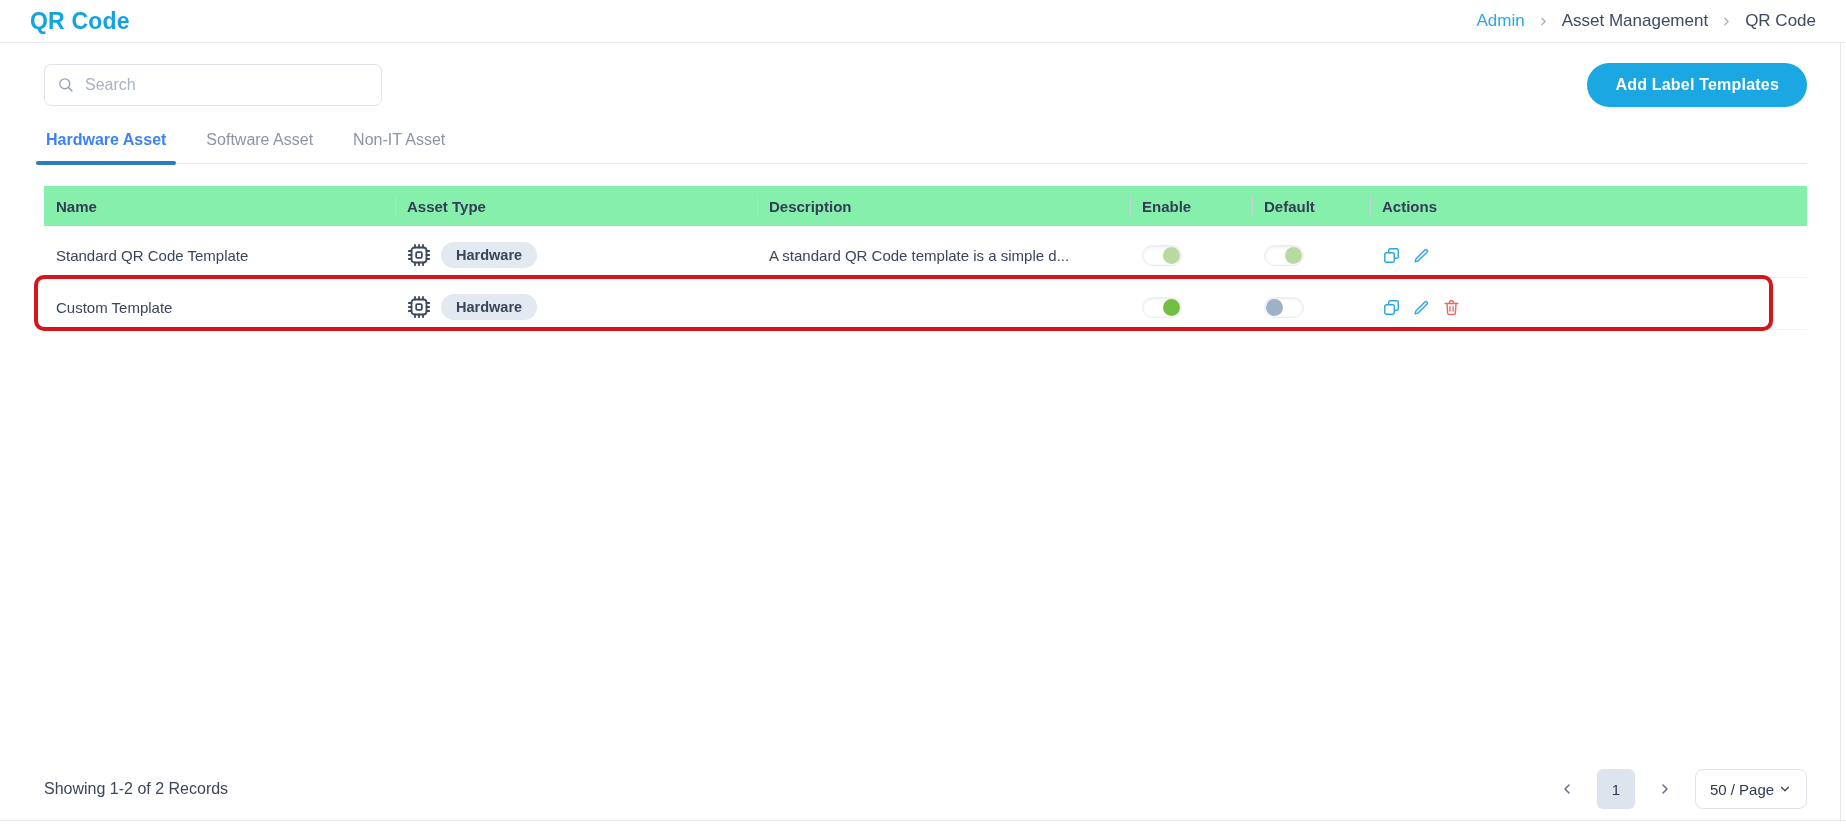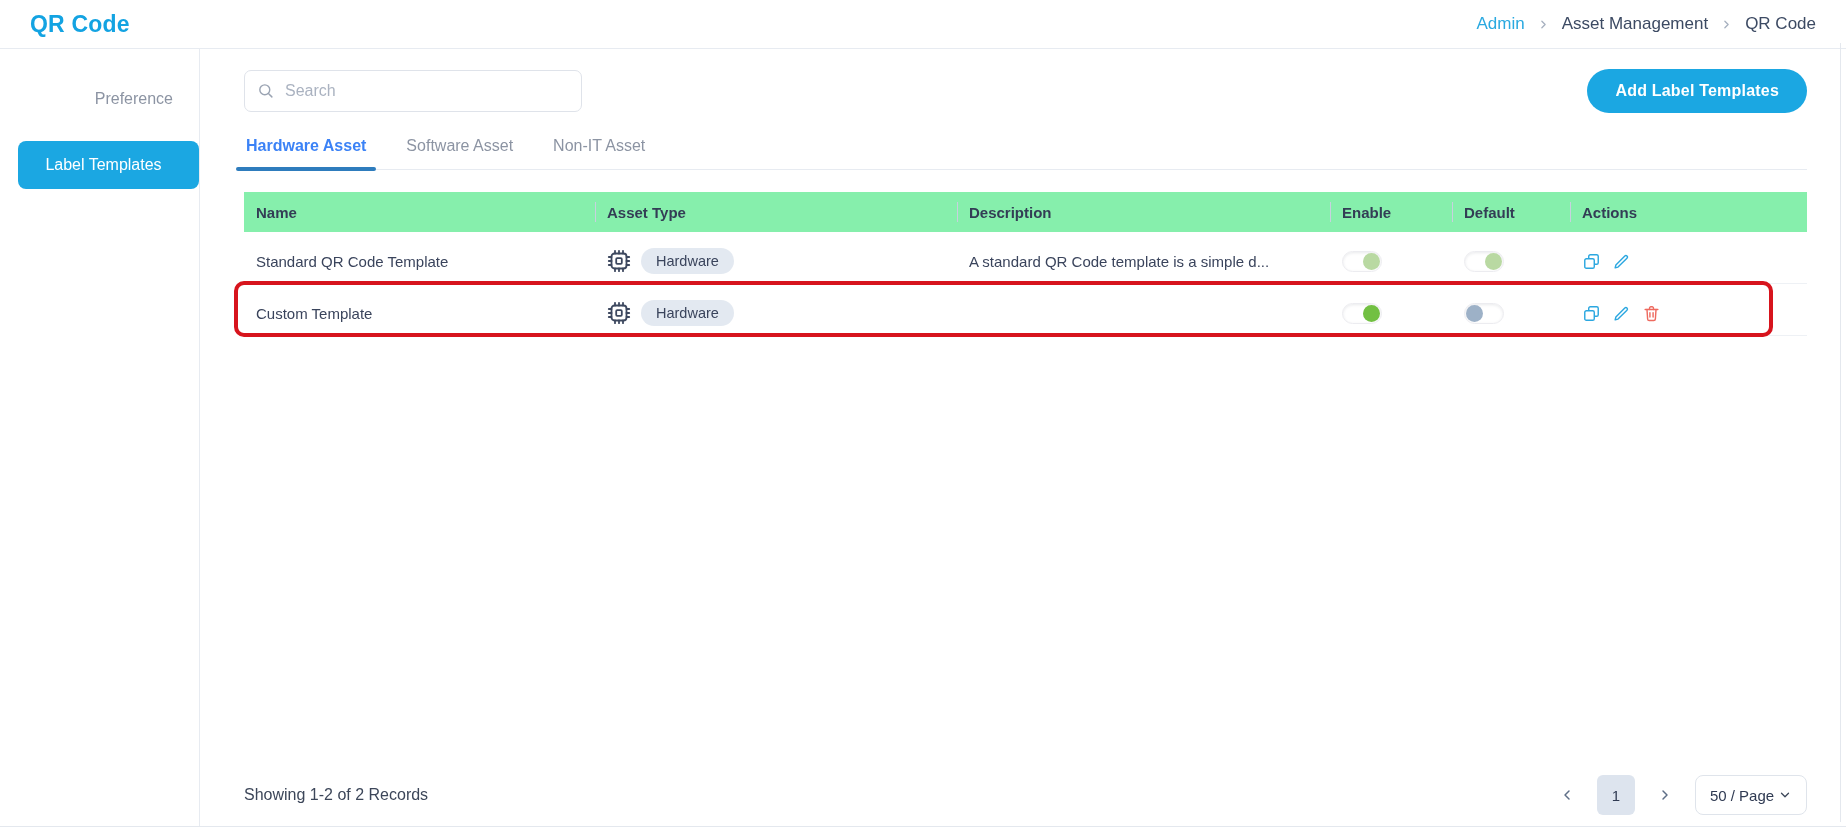--- a/index.html
+++ b/index.html
@@ -4,21 +4,21 @@
 <style>
   * { margin:0; padding:0; box-sizing:border-box; }
   html,body { background:#fff; }
   body {
     width:1846px; height:830px; overflow:hidden; position:relative;
     font-family:"Liberation Sans","DejaVu Sans",sans-serif;
     color:#36405a;
   }
   
   .app-header {
-    height:49px; display:flex; align-items:center; justify-content:space-between;
+    height:43px; display:flex; align-items:center; justify-content:space-between;
     padding:0 30px 0 30px; border-bottom:1px solid #e7ebf1; background:#fff;
   }
   .page-title { font-size:23px; font-weight:700; color:#13a3e2; letter-spacing:.2px; }
   .breadcrumb { display:flex; gap:12px; font-size:17px; }
   .crumb-link { color:#2aa9e0; cursor:pointer; }
   .crumb { color:#3c4a63; }
   .crumb-sep { color:#a6b0bf; display:flex; align-items:center; }
   
   .app-body { display:flex; height:778px; border-bottom:1px solid #e4e8ee; }
   .right-edge { position:absolute; right:5px; top:43px; height:779px; width:1px; background:#e4e8ee; }
@@ -68,21 +68,21 @@
   .th + .th::before {
     content:""; position:absolute; left:0; top:50%; transform:translateY(-50%);
     width:1px; height:20px; background:#c7d1de;
   }
   .trow { height:52px; border-bottom:1px solid #eef1f5; font-size:15px; color:#3a445c; position:relative; }
   .td { padding-left:12px; white-space:nowrap; overflow:hidden; text-overflow:ellipsis;margin-top:7px; }
   .asset-cell { display:flex; align-items:center; gap:10px; }
   .chip-icon { color:#3d485f; display:flex; }
   .badge {
     background:#e3e9f1; color:#3a445c; border-radius:15px; padding:5px 15px;
-    font-size:14.5px; white-space:nowrap;
+    font-size:14.5px; white-space:nowrap;font-weight:bold;
   }
   .desc-cell { color:#3a445c; }
   
   .toggle {
     width:40px; height:21px; border-radius:11px; background:#fff;
     border:1px solid #ececf0; box-shadow:inset 0 1px 3px rgba(40,50,70,.10);
     position:relative; display:inline-block; cursor:pointer; vertical-align:middle;
   }
   .toggle::after {
     content:""; position:absolute; width:17px; height:17px; border-radius:50%; top:1px;
@@ -136,24 +136,20 @@
       <svg width="13" height="13" viewBox="0 0 24 24" fill="none" stroke="currentColor" stroke-width="2.4" stroke-linecap="round" stroke-linejoin="round">
           <polyline points="9 6 15 12 9 18"></polyline>
         </svg>
     </span>
     <span class="crumb">QR Code</span>
   </div>
 </div>
 
 <div class="app-body">
 
-  <div class="sidebar">
-    <div class="side-item">Preference</div>
-    <div class="side-item active">Label Templates</div>
-  </div>
 
   <div class="main">
 
     <div class="toolbar">
       <div class="search-wrap">
         <svg width="17" height="17" viewBox="0 0 24 24" fill="none" stroke="currentColor" stroke-width="2" stroke-linecap="round">
             <circle cx="11" cy="11" r="7"></circle>
             <line x1="16.5" y1="16.5" x2="21" y2="21"></line>
           </svg>
         <input class="search-input" type="text" placeholder="Search" style="">

